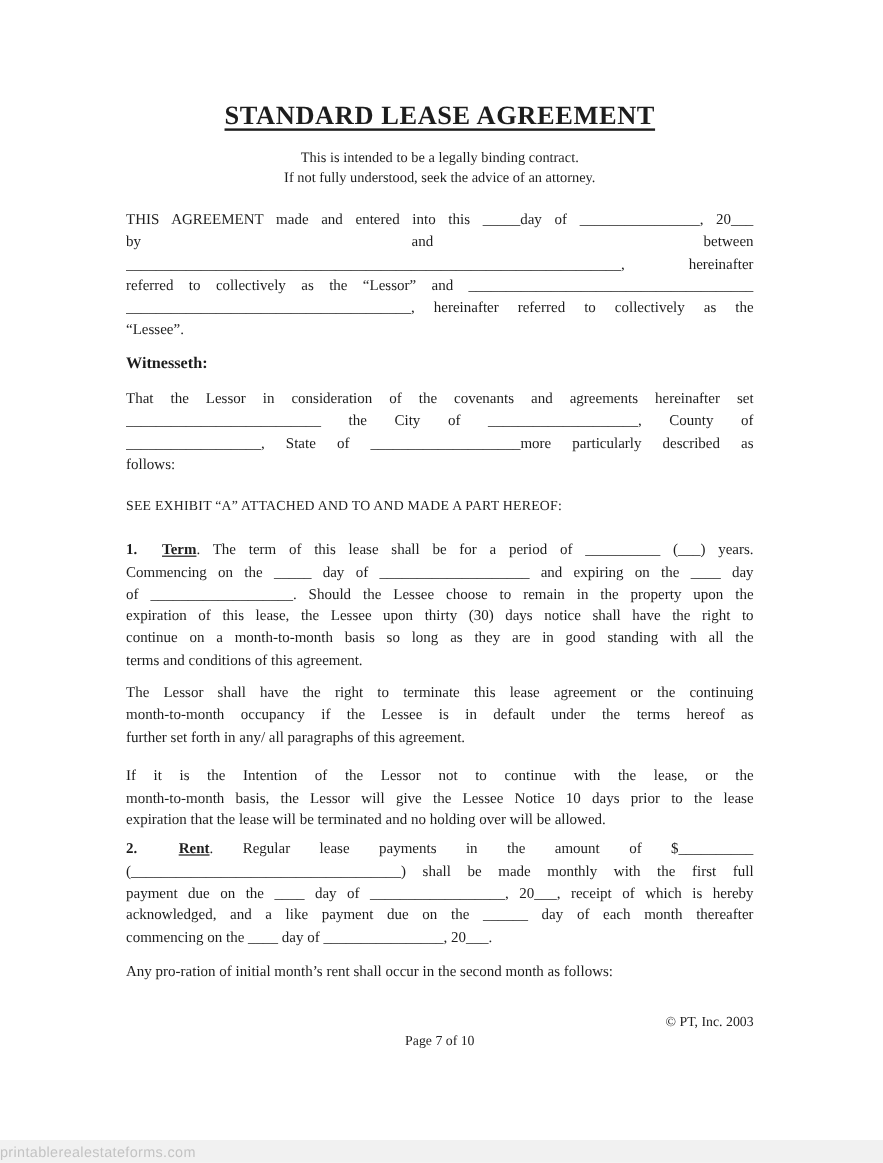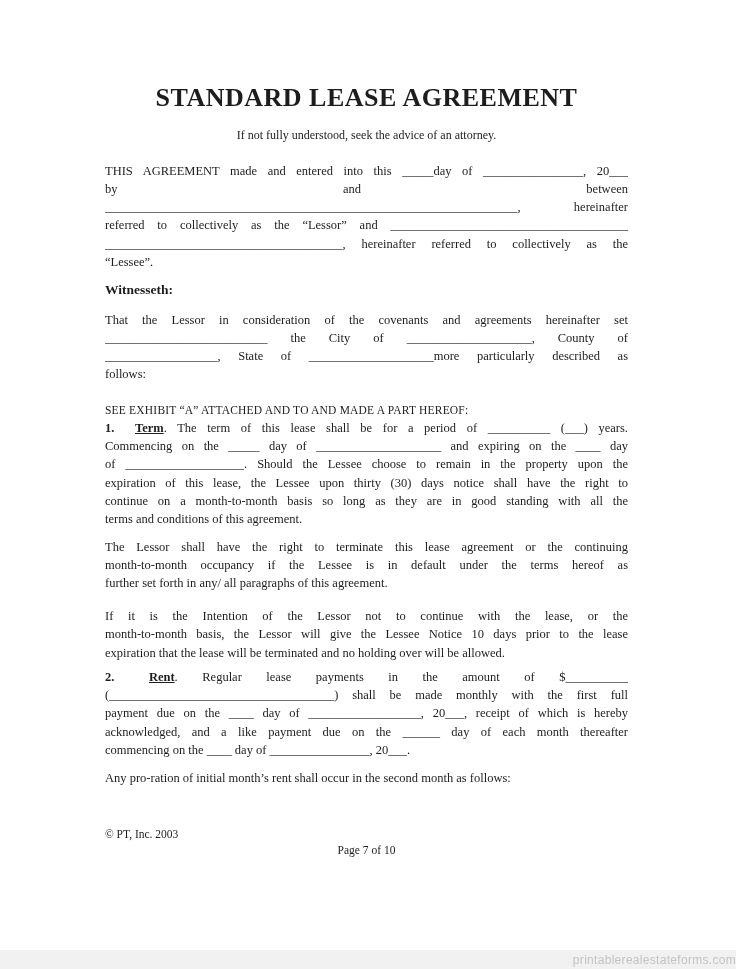--- a/index.html
+++ b/index.html
@@ -9,24 +9,25 @@
     background: #ffffff;
     position: relative;
     font-family: "Liberation Serif", "DejaVu Serif", serif;
     color: #1d1d1d;
     overflow: hidden;
   }
   .doc { position: absolute; left: 105px; top: 0; width: 523px; }
 
   .title {
     margin: 83px 0 0 0;
-    font-size: 26px;
+    font-size: 22px;
     font-weight: bold;
     text-align: center;
     letter-spacing: 0.5px;
+    text-decoration: underline;
     text-decoration-thickness: 2px;
     text-underline-offset: 4px;
   }
   .subtitle { margin-top: 14px; text-align: center; font-size: 12px; line-height: 16.5px; }
 
   .para { font-size: 12.5px; }
   .jline {
     font-size: 12.5px;
     line-height: 18.3px;
     height: 18.3px;
@@ -34,52 +35,53 @@
     text-align: justify;
     text-align-last: justify;
     white-space: normal;
   }
   .jline.last { text-align-last: left; }
 
   .intro    { margin-top: 18px; }
   .heading  { margin-top: 10px; font-weight: bold; font-size: 13.5px; line-height: 18.3px; }
   .wits     { margin-top: 11px; }
   .exhibit  { margin-top: 17px; font-size: 11.5px; line-height: 18px; letter-spacing: 0.2px; }
-  .term     { margin-top: 0; font-family: Liberation Serif, serif; }
+  .term     { margin-top: 18px; font-family: Liberation Serif, serif; }
   .p3       { margin-top: 9px; }
   .p4       { margin-top: 14.5px; }
   .rent     { margin-top: 6px; }
   .proration{ margin-top: 10px; font-size: 12.5px; line-height: 18.3px; }
 
   .sec-num   { font-weight: bold; margin-right: 10px; }
   .sec-title { font-weight: bold; text-decoration: underline; }
 
-  .copyright { margin-top: 40px; text-align: left; font-size: 11.5px; line-height: 13px; }
+  .copyright { margin-top: 28px; text-align: right; font-size: 11.5px; line-height: 13px; }
   .pageno    { margin-top: 3px; text-align: center; font-size: 11.5px; line-height: 13px; }
 
   .watermark-bar {
     position: absolute; left: 0; top: 950px;
     width: 736px; height: 19px;
     background: #f1f1f1;
-    display: flex; align-items: center; justify-content: flex-end;
+    display: flex; align-items: center; justify-content: flex-start;
     padding-right: 0;
     font-family: "Liberation Sans", "DejaVu Sans", sans-serif;
     font-size: 12px;
     letter-spacing: 0.3px;
     color: #c3c3c3;
   }
 </style>
 </head>
 <body>
 
 <div class="doc">
 
   <h1 class="title">STANDARD LEASE AGREEMENT</h1>
 
   <div class="subtitle">
+    <div>This is intended to be a legally binding contract.</div>
     <div>If not fully understood, seek the advice of an attorney.</div>
   </div>
 
   <div class="para intro">
     <div class="jline">THIS AGREEMENT made and entered into this _____day of ________________, 20___</div>
     <div class="jline">by and between</div>
     <div class="jline">__________________________________________________________________, hereinafter</div>
     <div class="jline">referred to collectively as the “Lessor” and ______________________________________</div>
     <div class="jline">______________________________________, hereinafter referred to collectively as the</div>
     <div class="jline last">“Lessee”.</div>

